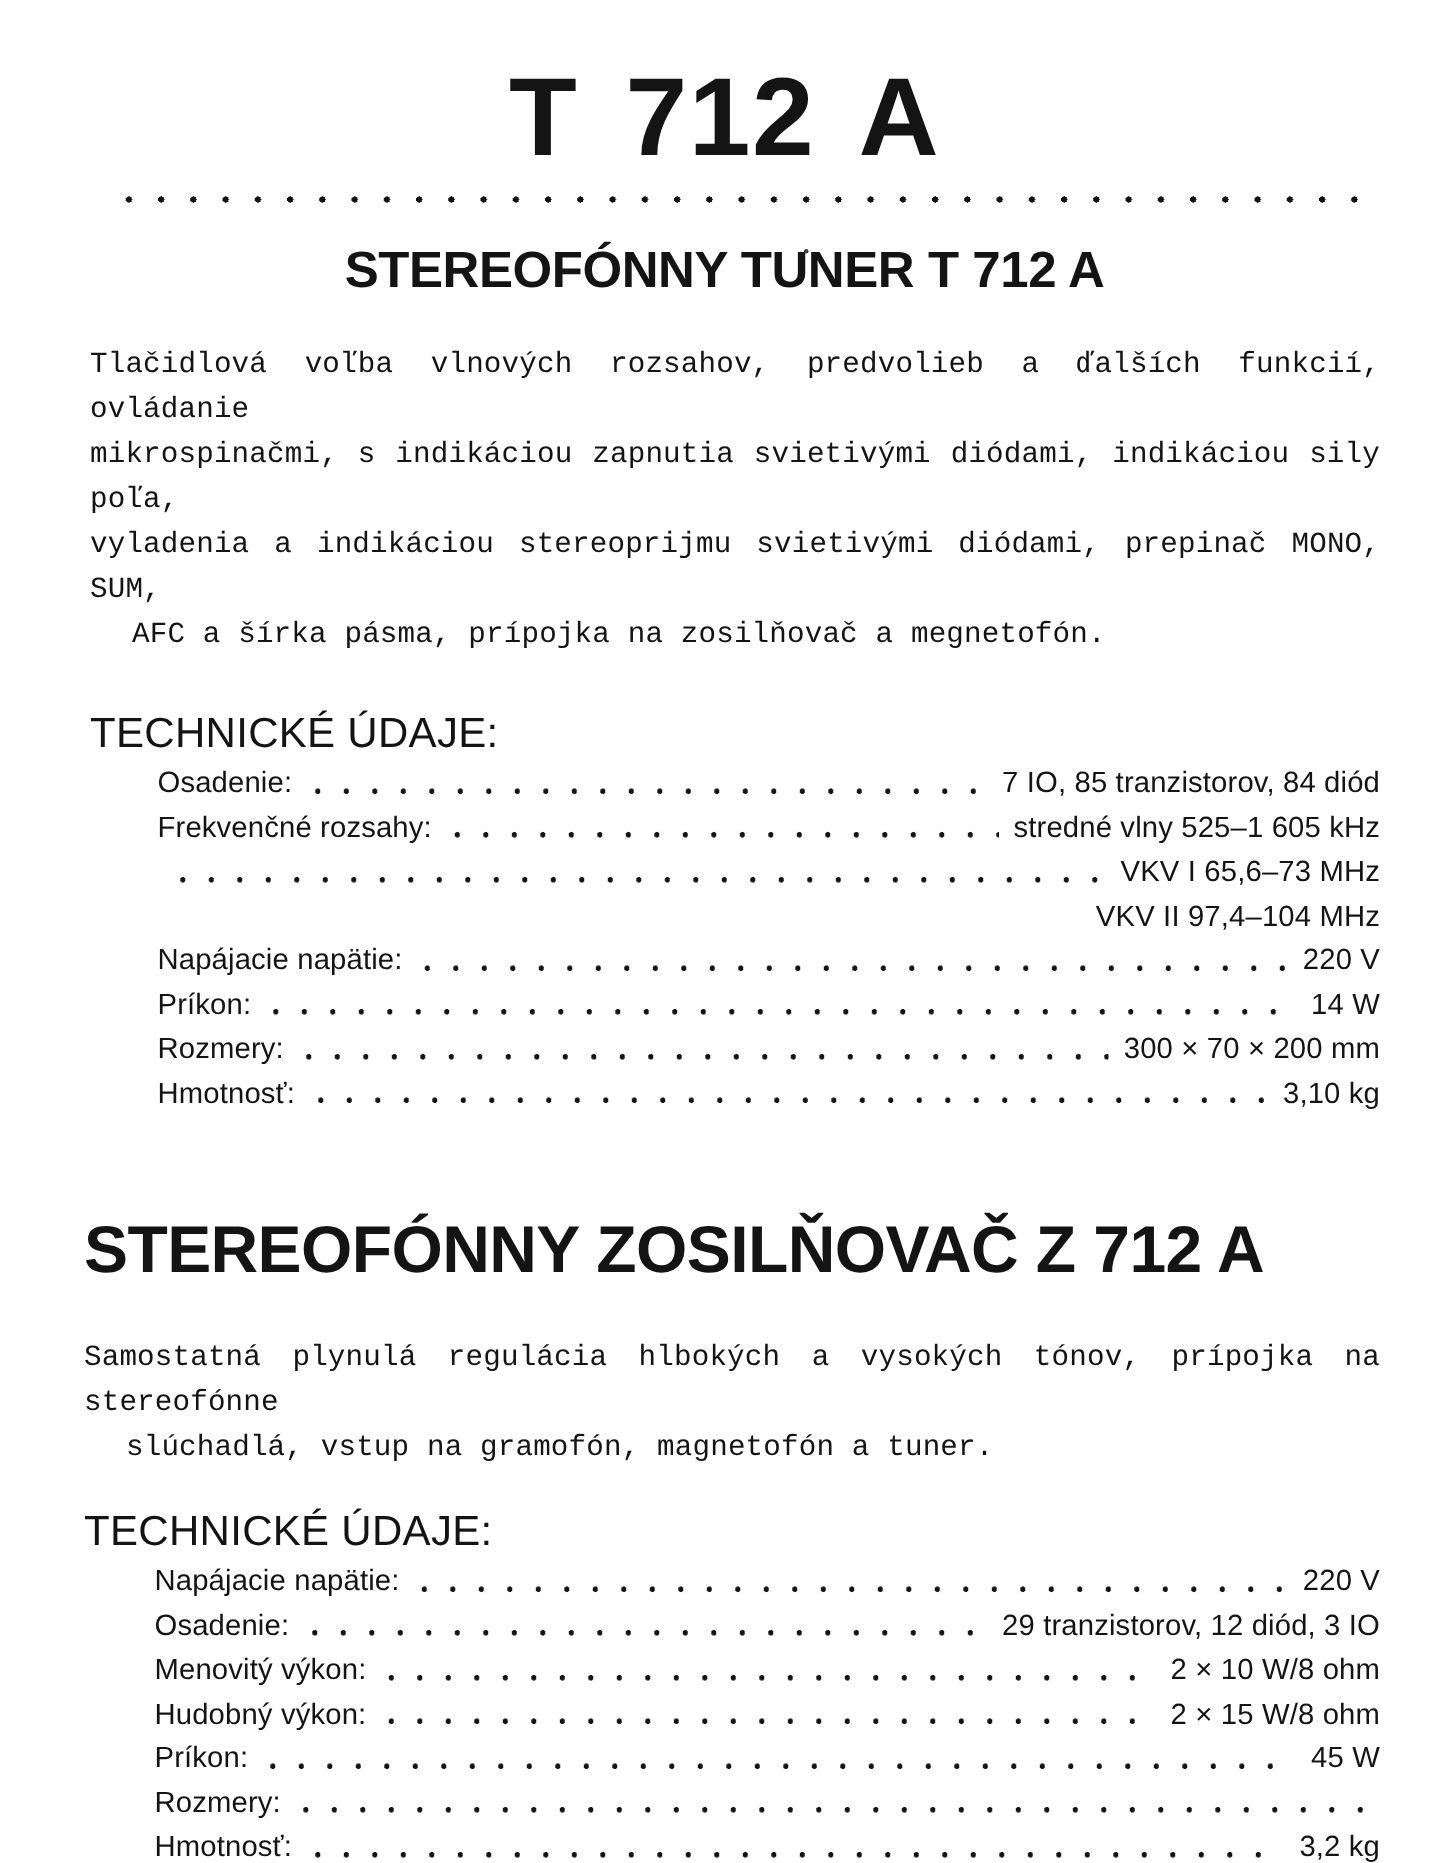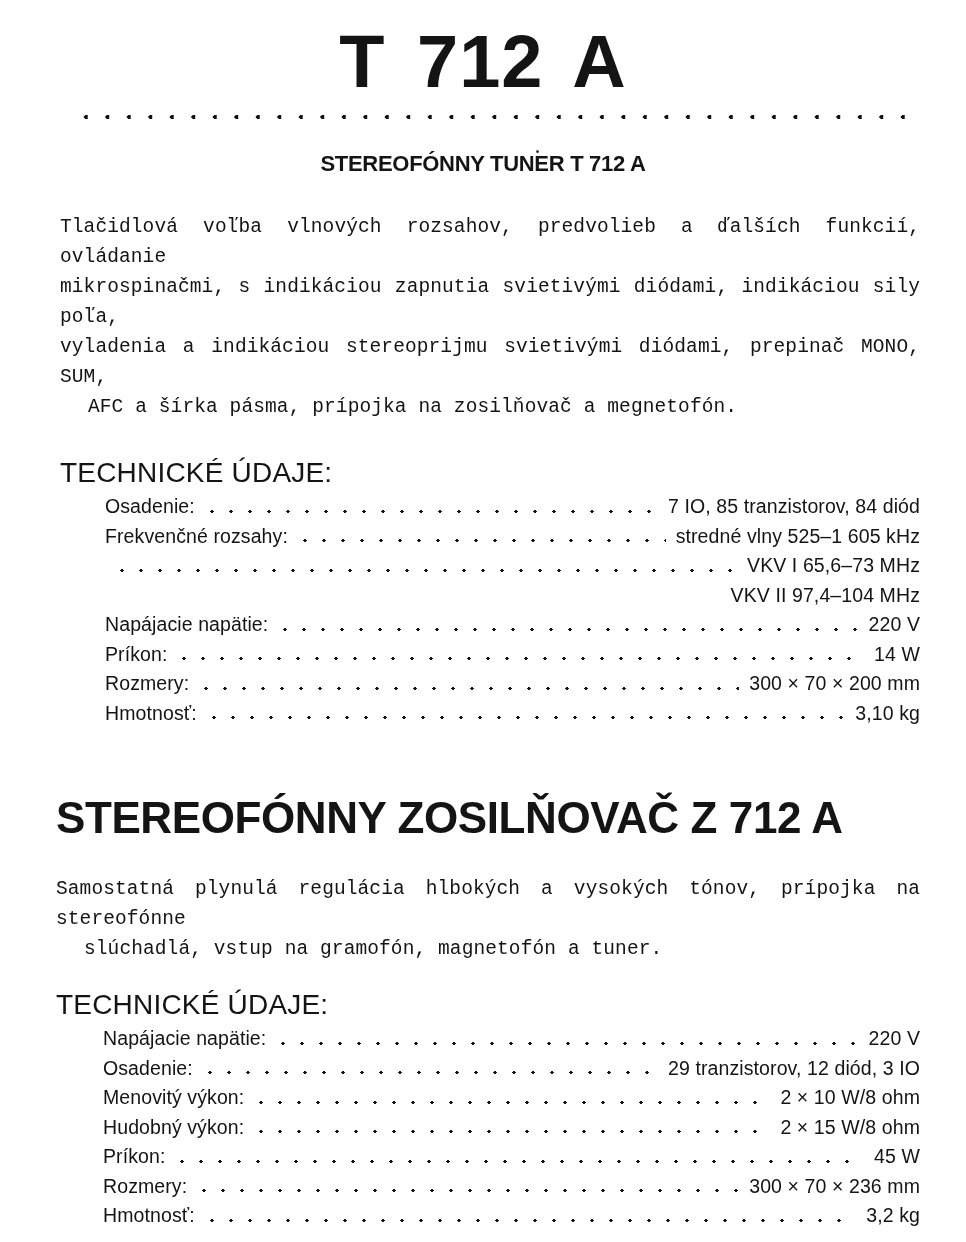--- a/index.html
+++ b/index.html
@@ -8,21 +8,21 @@
     background: #ffffff;
     color: #141414;
     font-family: "Liberation Sans", sans-serif;
     position: relative;
     overflow: hidden;
     -webkit-font-smoothing: antialiased;
   }
   .page { position: relative; width: 100%; height: 100%; }
 
   .title {
-    margin: 22px 0 0 0;
+    margin: 38px 0 0 0;
     text-align: center;
     font-size: 74px;
     line-height: 80px;
     font-weight: bold;
     letter-spacing: 1px;
     word-spacing: 10px;
   }
 
   .sep {
     height: 6px;
@@ -35,21 +35,21 @@
     position: absolute;
     left: 536px; top: 128px;
     width: 3px; height: 3px;
     border-radius: 50%;
     background: #3c3c3c;
   }
 
   .h-center {
     margin: 26px 0 0 0;
     text-align: center;
-    font-size: 22px;
+    font-size: 34px;
     line-height: 36px;
     font-weight: bold;
     letter-spacing: -0.3px;
   }
   .h-left {
     margin: 70px 46px 0 56px;
     text-align: left;
     font-size: 44px;
     line-height: 40px;
     font-weight: bold;
@@ -219,21 +219,20 @@
 
         <div class="spec-row">
           <span class="spec-label">Príkon:</span>
           <span class="dots"></span>
           <span class="spec-value">45 W</span>
         </div>
 
         <div class="spec-row">
           <span class="spec-label">Rozmery:</span>
           <span class="dots"></span>
-          <span class="spec-value">300 × 70 × 236 mm</span>
         </div>
 
         <div class="spec-row">
           <span class="spec-label">Hmotnosť:</span>
           <span class="dots"></span>
           <span class="spec-value">3,2 kg</span>
         </div>
       </div>
   </section>
 

